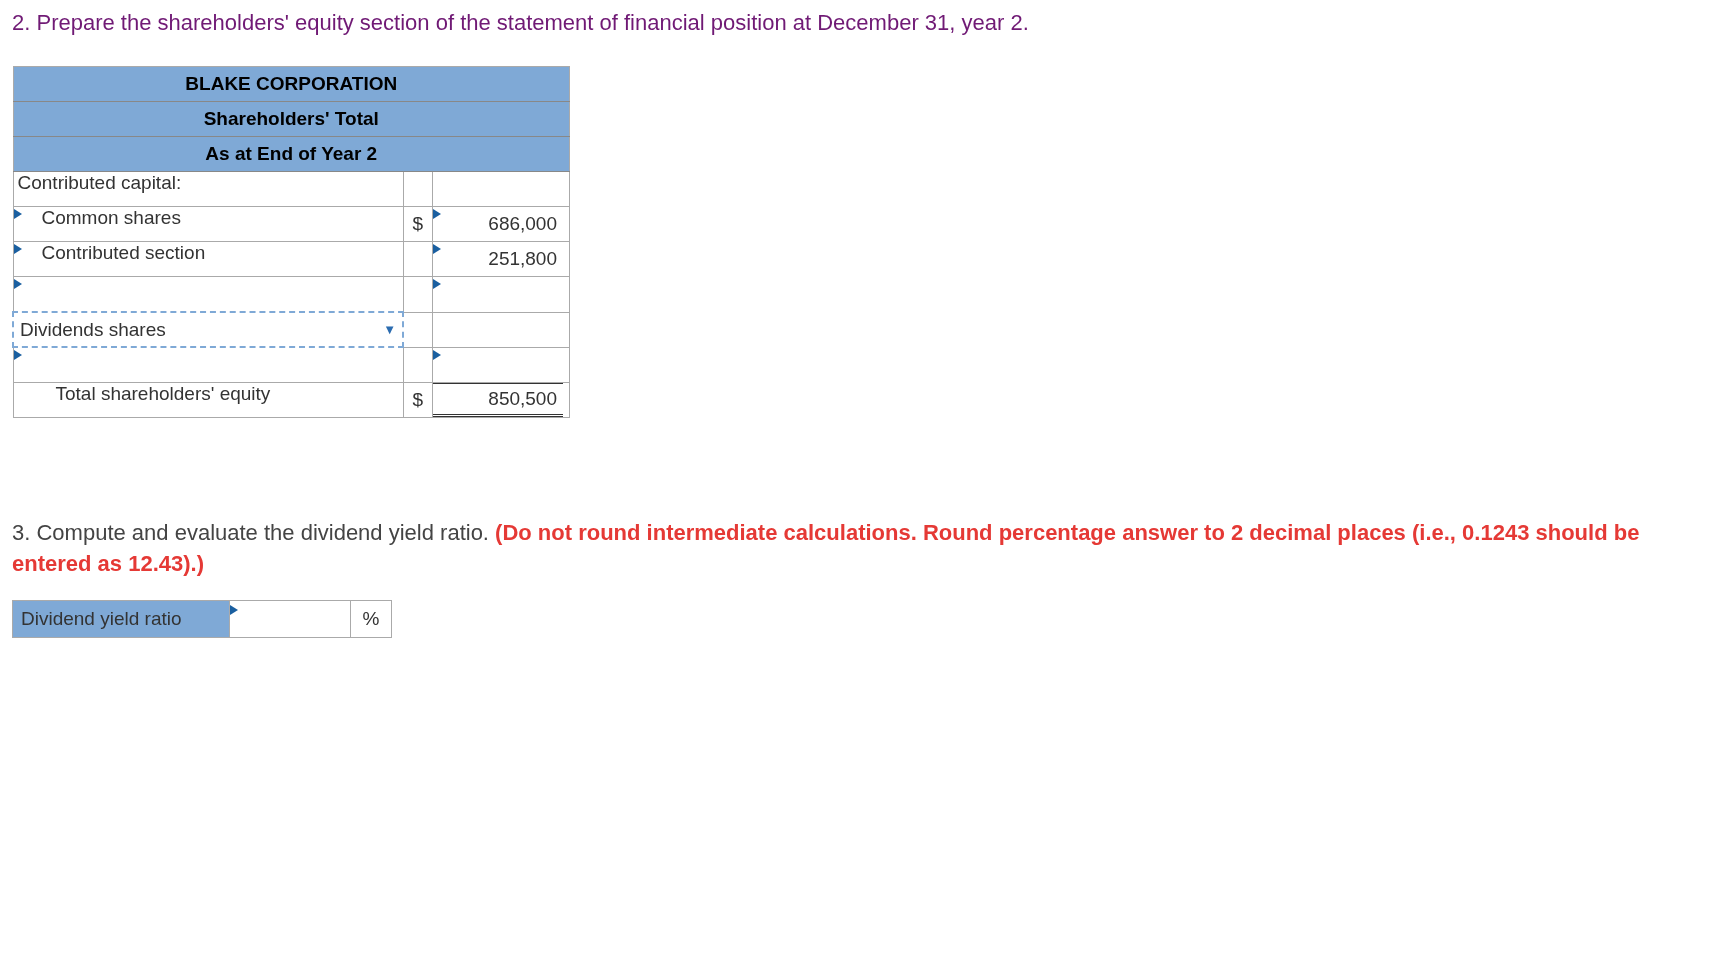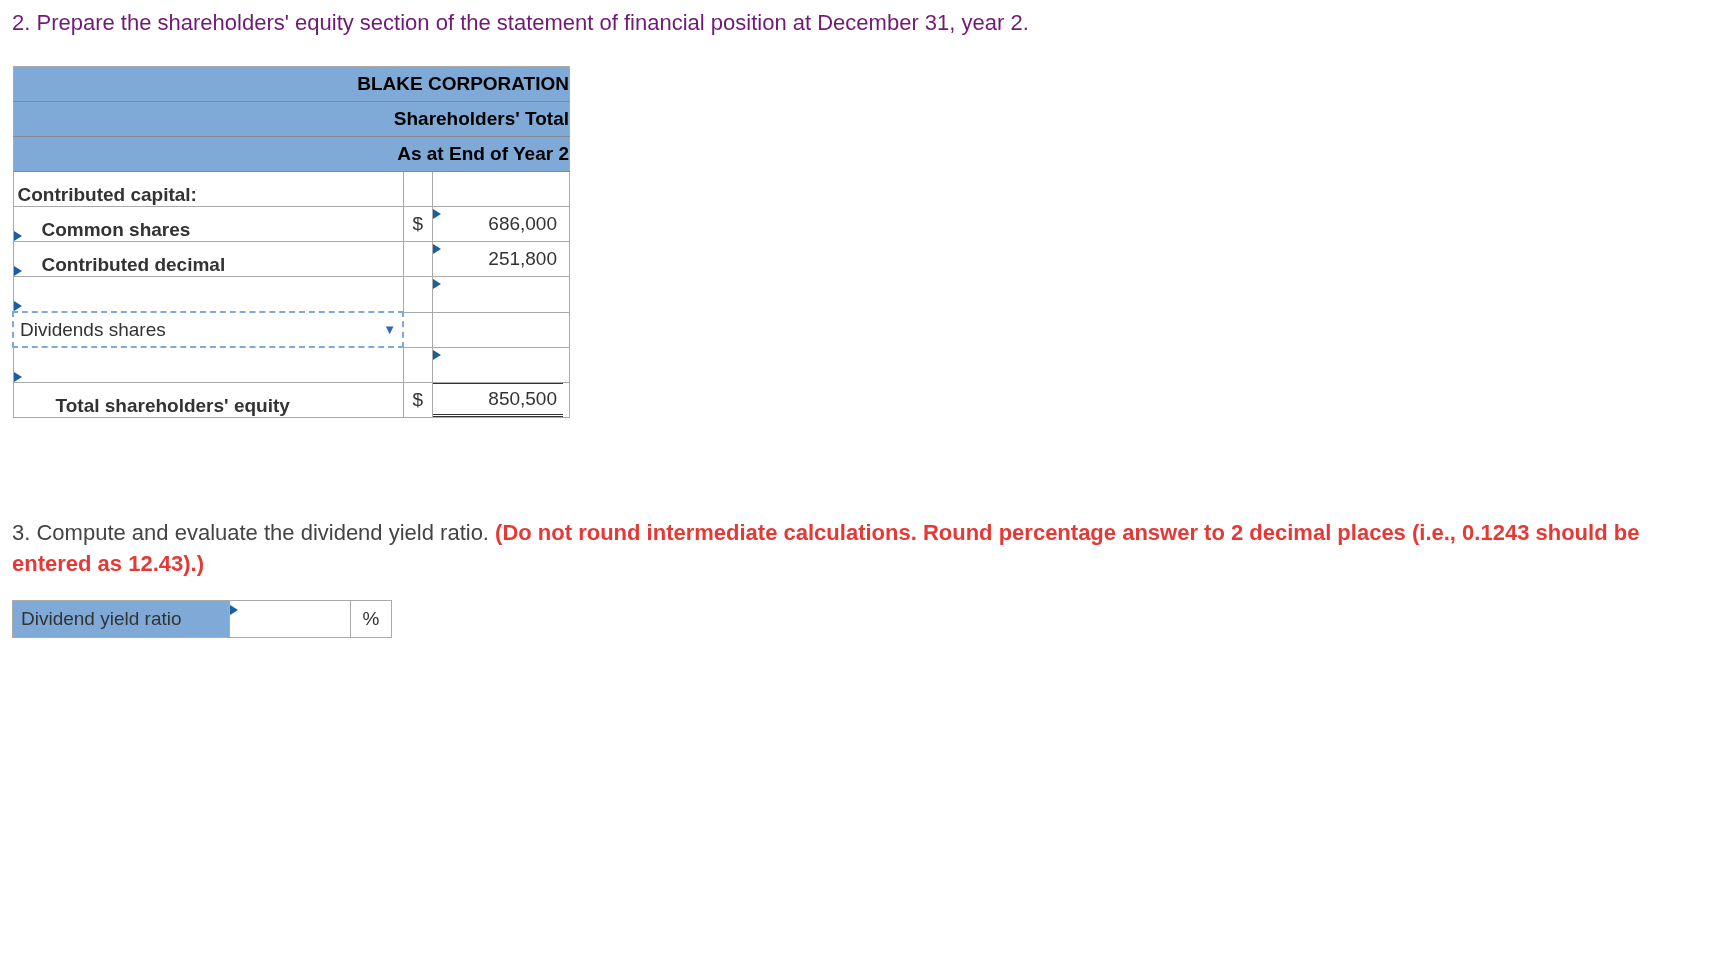--- a/index.html
+++ b/index.html
@@ -32,21 +32,21 @@
     border-collapse: collapse;
     border: 1px solid #888;
   }
   .eq-table td {
     border: 1px solid #aaa;
     padding: 0;
     vertical-align: middle;
   }
   .hdr-row td {
     background: #7fa9d6;
-    text-align: right;
+    text-align: center;
     font-weight: bold;
     height: 34px;
     font-size: 19px;
     color: #000;
   }
   .hdr-row td {
     border-bottom: 1px solid #888;
   }
   .label-col {
     width: 388px;
@@ -58,23 +58,22 @@
   }
   .val-col {
     width: 130px;
     text-align: center;
     padding-right: 6px !important;
     font-size: 19px;
   }
 
   .cell-wrap {
     display: flex;
-    align-items: flex-end;
+    align-items: flex-start;
     height: 34px;
-    font-weight: bold;
   }
   .tri {
     width: 10px;
     flex: 0 0 10px;
     display: flex;
     align-items: flex-start;
     padding-top: 2px;
   }
   .tri svg {
     display: block;
@@ -215,21 +214,21 @@
   </tr>
 
   <tr>
     <td class="label-col">
       <div class="cell-wrap indent-1">
         <div class="tri">
               <svg width="8" height="10">
                 <polygon points="0,0 8,5 0,10" fill="#1a5fa0"></polygon>
               </svg>
             </div>
-        <div class="cell-text">Contributed decimal</div>
+        <div class="cell-text">Contributed section</div>
       </div>
     </td>
     <td class="cur-col"></td>
     <td class="val-col">
       <div class="val-wrap">
         <div class="tri">
               <svg width="8" height="10">
                 <polygon points="0,0 8,5 0,10" fill="#1a5fa0"></polygon>
               </svg>
             </div>

